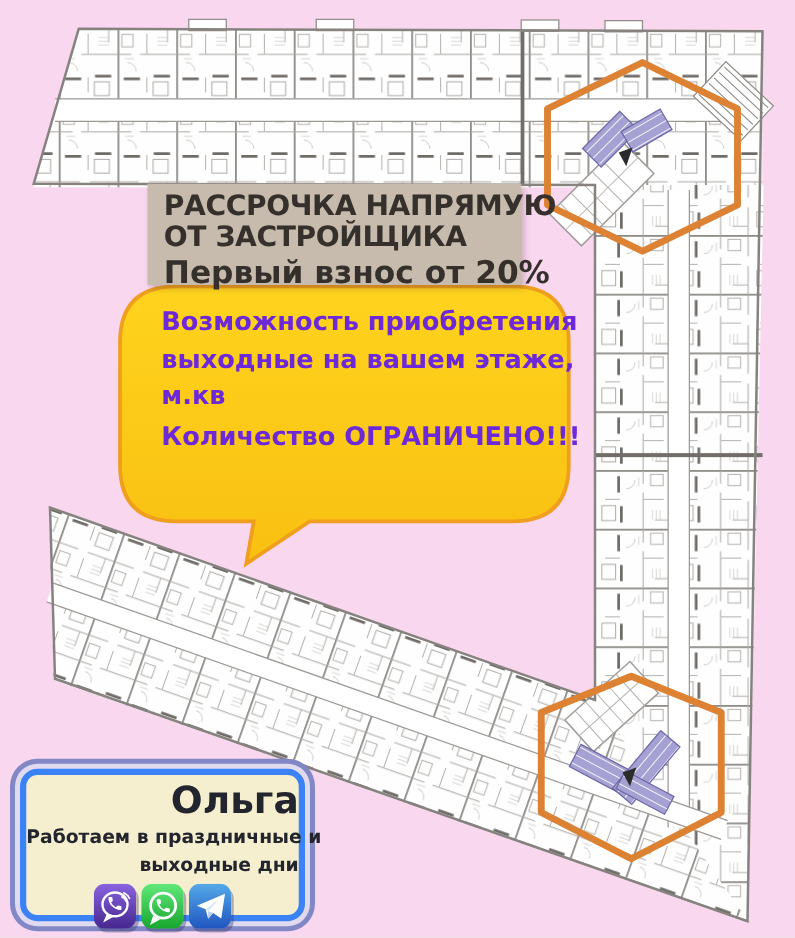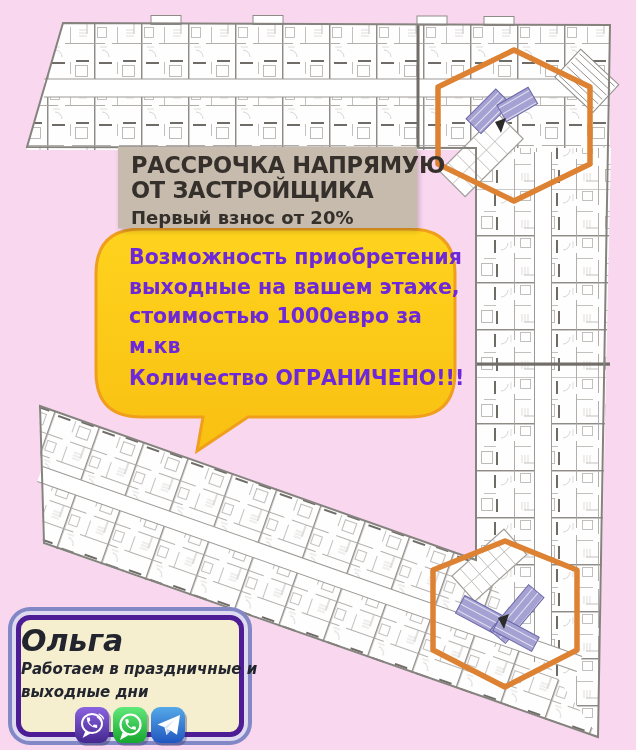--- a/index.html
+++ b/index.html
@@ -6,28 +6,28 @@
   *{box-sizing:border-box;}
   .stage{position:relative;width:636px;height:750px;background:#f9d7ef;overflow:hidden;
          font-family:"DejaVu Sans","Liberation Sans",sans-serif;}
   .stage svg{display:block;}
   .plan-layer{position:absolute;left:0;top:0;}
   .banner{position:absolute;left:118px;top:147px;width:299px;height:81px;
           background:#c6bbac;color:#35302b;padding:6px 23px 0 13px;
           box-shadow:2px 3px 5px rgba(60,40,30,.25);}
   .banner .l1,.banner .l2{font-size:22.5px;font-weight:700;line-height:25px;
           letter-spacing:-.3px;white-space:nowrap;}
-  .banner .l3{font-size:18px;font-weight:700;line-height:28px;margin-top:1px;white-space:nowrap;}
+  .banner .l3{font-size:25px;font-weight:700;line-height:28px;margin-top:1px;white-space:nowrap;}
   .bubble-text{position:absolute;left:129px;top:243px;width:320px;color:#6d28d9;}
   .bubble-text .bl{font-size:20.5px;font-weight:700;line-height:29.5px;white-space:nowrap;}
   .bubble-text .bh{font-size:20.5px;font-weight:700;line-height:29.5px;margin-top:3px;white-space:nowrap;}
   .card{position:absolute;left:16px;top:615px;width:228px;height:122px;
-        background:#f5efcf;border:5px solid #4c1d95;border-radius:14px;
+        background:#f5efcf;border:5px solid #3b82f6;border-radius:14px;
         box-shadow:0 0 0 4px #dfdaf0,0 0 0 8px #8287c5;
-        text-align:left;color:#23252e;font-style:italic;}
+        text-align:right;color:#23252e;}
   .card .cname{font-size:30px;font-weight:700;line-height:34px;margin-top:4px;}
   .card .cnote{font-size:15px;font-weight:700;line-height:23px;white-space:nowrap;}
   .icons{display:flex;justify-content:center;gap:4px;margin-top:3px;}
   .msgr{width:34px;height:36px;border-radius:9px;box-shadow:2px 3px 0 rgba(45,45,100,.35);cursor:pointer;}
   .msgr svg{width:34px;height:36px;display:block;}
 </style>
 </head>
 <body>
 
 <div class="stage">
@@ -174,21 +174,20 @@
 
   <div class="banner">
     <div class="l1">РАССРОЧКА НАПРЯМУЮ</div>
     <div class="l2">ОТ ЗАСТРОЙЩИКА</div>
     <div class="l3">Первый взнос от 20%</div>
   </div>
 
   <div class="bubble-text">
     <div class="bl">Возможность приобретения</div>
     <div class="bl">выходные на вашем этаже,</div>
-    <div class="bl">стоимостью 1000евро за</div>
     <div class="bl">м.кв</div>
     <div class="bh">Количество ОГРАНИЧЕНО!!!</div>
   </div>
 
   <div class="card">
     <div class="cname">Ольга</div>
     <div class="cnote">Работаем в праздничные и</div>
     <div class="cnote">выходные дни</div>
     <div class="icons">
 

